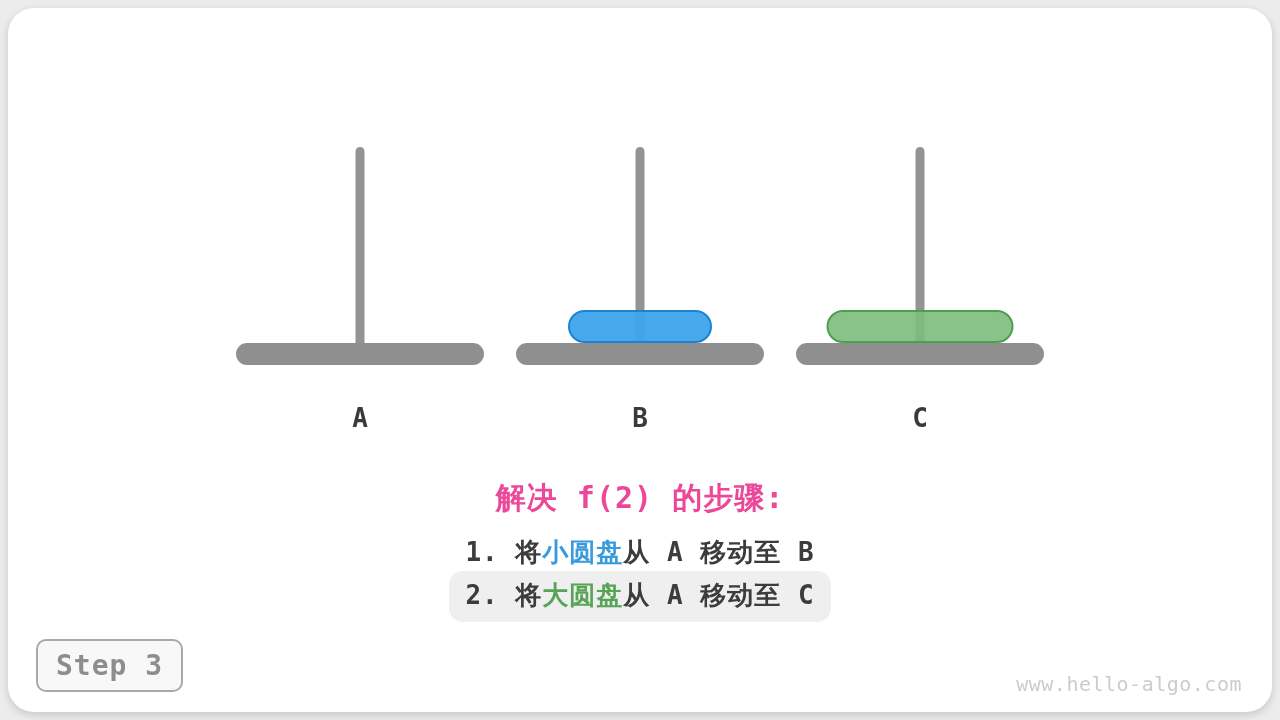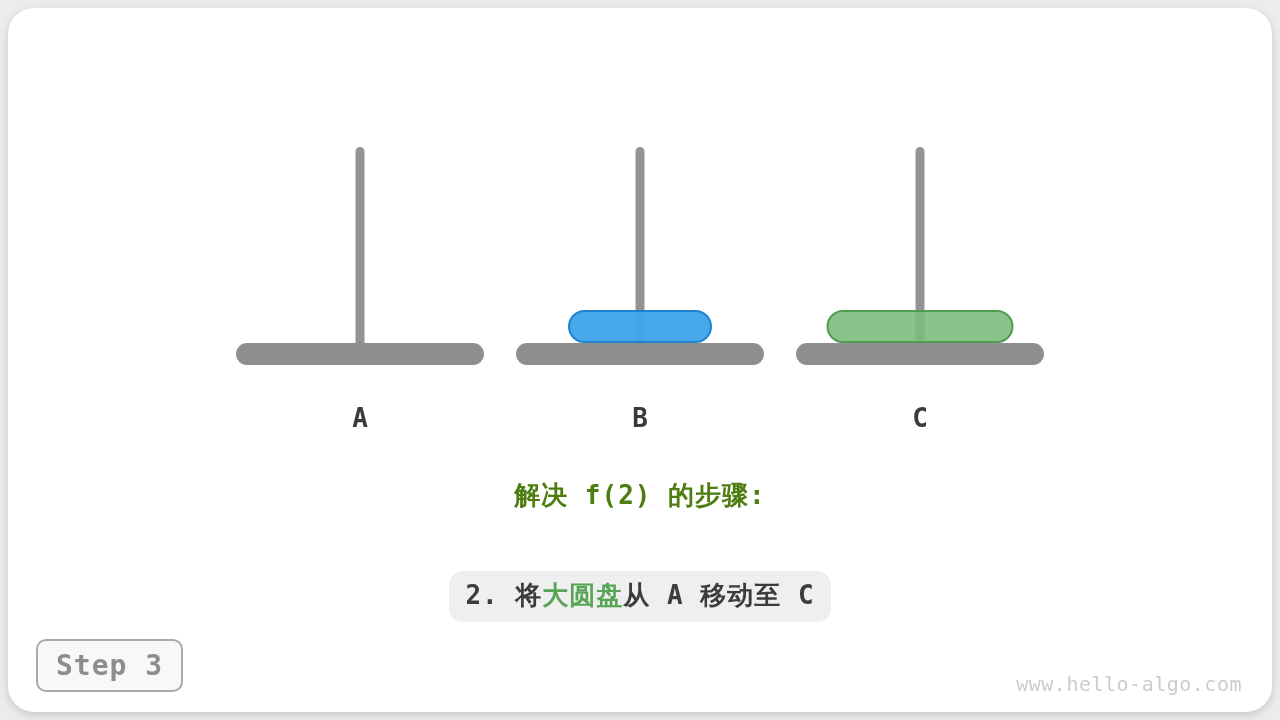--- a/index.html
+++ b/index.html
@@ -65,23 +65,23 @@
     text-align: center;
     font-size: 26px;
     font-weight: bold;
     color: #3a3a3a;
   }
   
   .caption-title {
     position: absolute;
     left: 0; right: 0; top: 470px;
     text-align: center;
-    font-size: 26px;
+    font-size: 30px;
     font-weight: bold;
-    color: #4d7c0f;
+    color: #ec4899;
     letter-spacing: 1px;
   }
   .step-line {
     position: absolute;
     left: 0; right: 0;
     text-align: center;
     font-size: 26px;
     font-weight: bold;
     color: #3c3c3c;
     letter-spacing: 1px;
@@ -140,20 +140,23 @@
 
   <div class="peg peg-c">
     <div class="pole"></div>
     <div class="disk large"></div>
     <div class="base"></div>
     <div class="peg-label">C</div>
   </div>
 
   <div class="caption-title">解决 f(2) 的步骤:</div>
 
+  <div class="step-line one">
+    <span>1. 将</span><span class="word-blue">小圆盘</span><span>从 A 移动至 B</span>
+  </div>
 
   <div class="step-line two">
     <span class="step-highlight"><span>2. 将</span><span class="word-green">大圆盘</span><span>从 A 移动至 C</span></span>
   </div>
 
   <div class="step-badge">
     <span>Step 3</span>
   </div>
 
   <div class="watermark">www.hello-algo.com</div>

